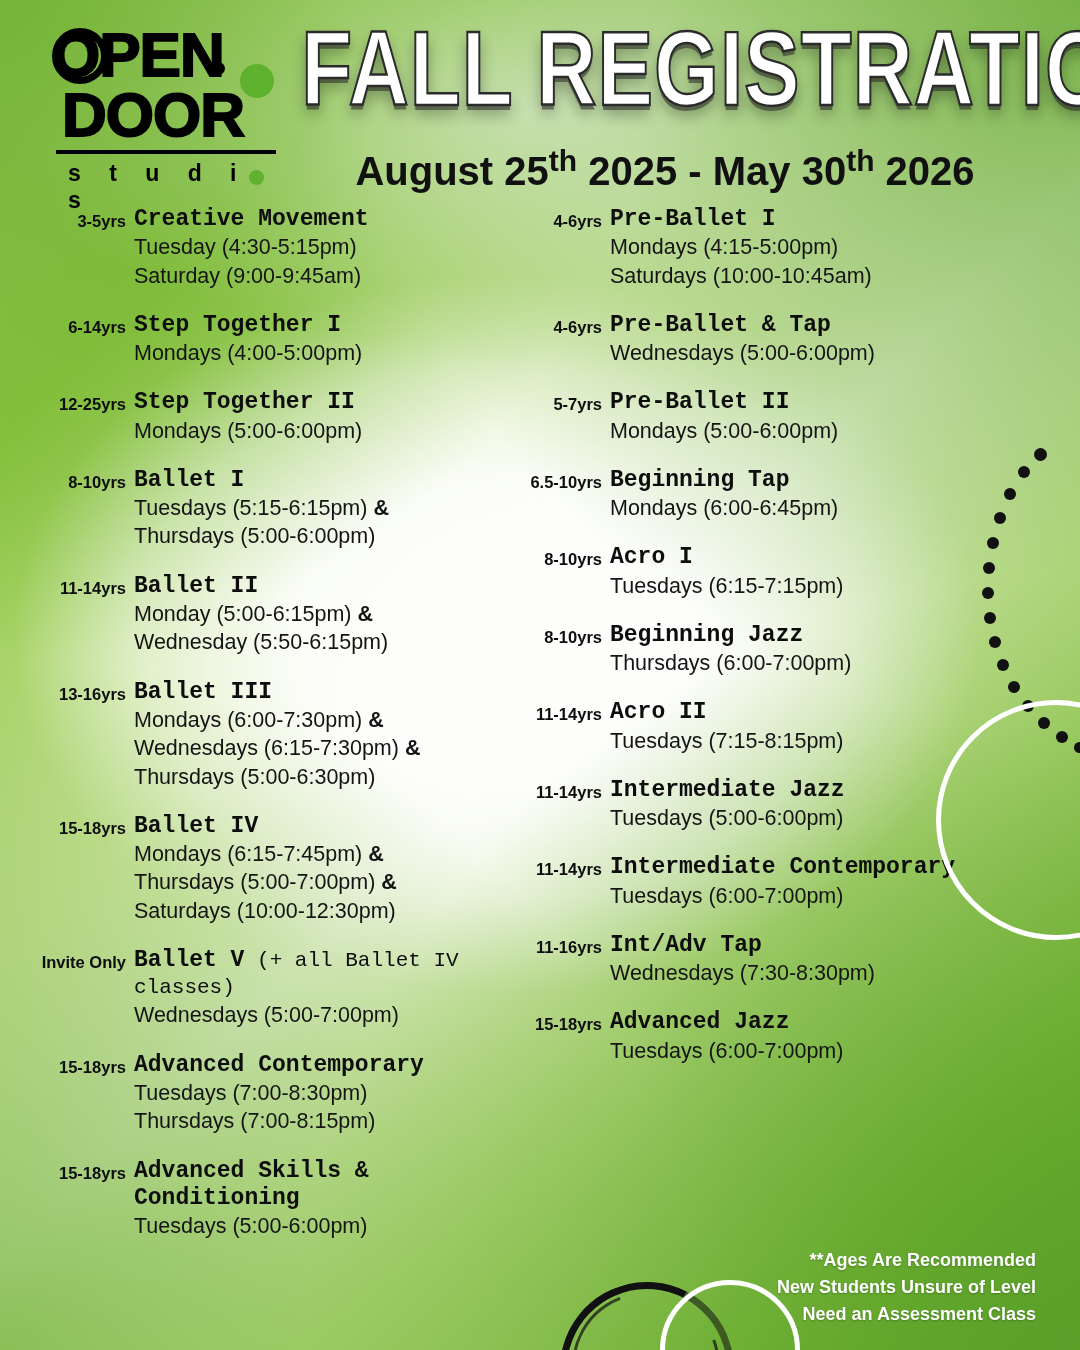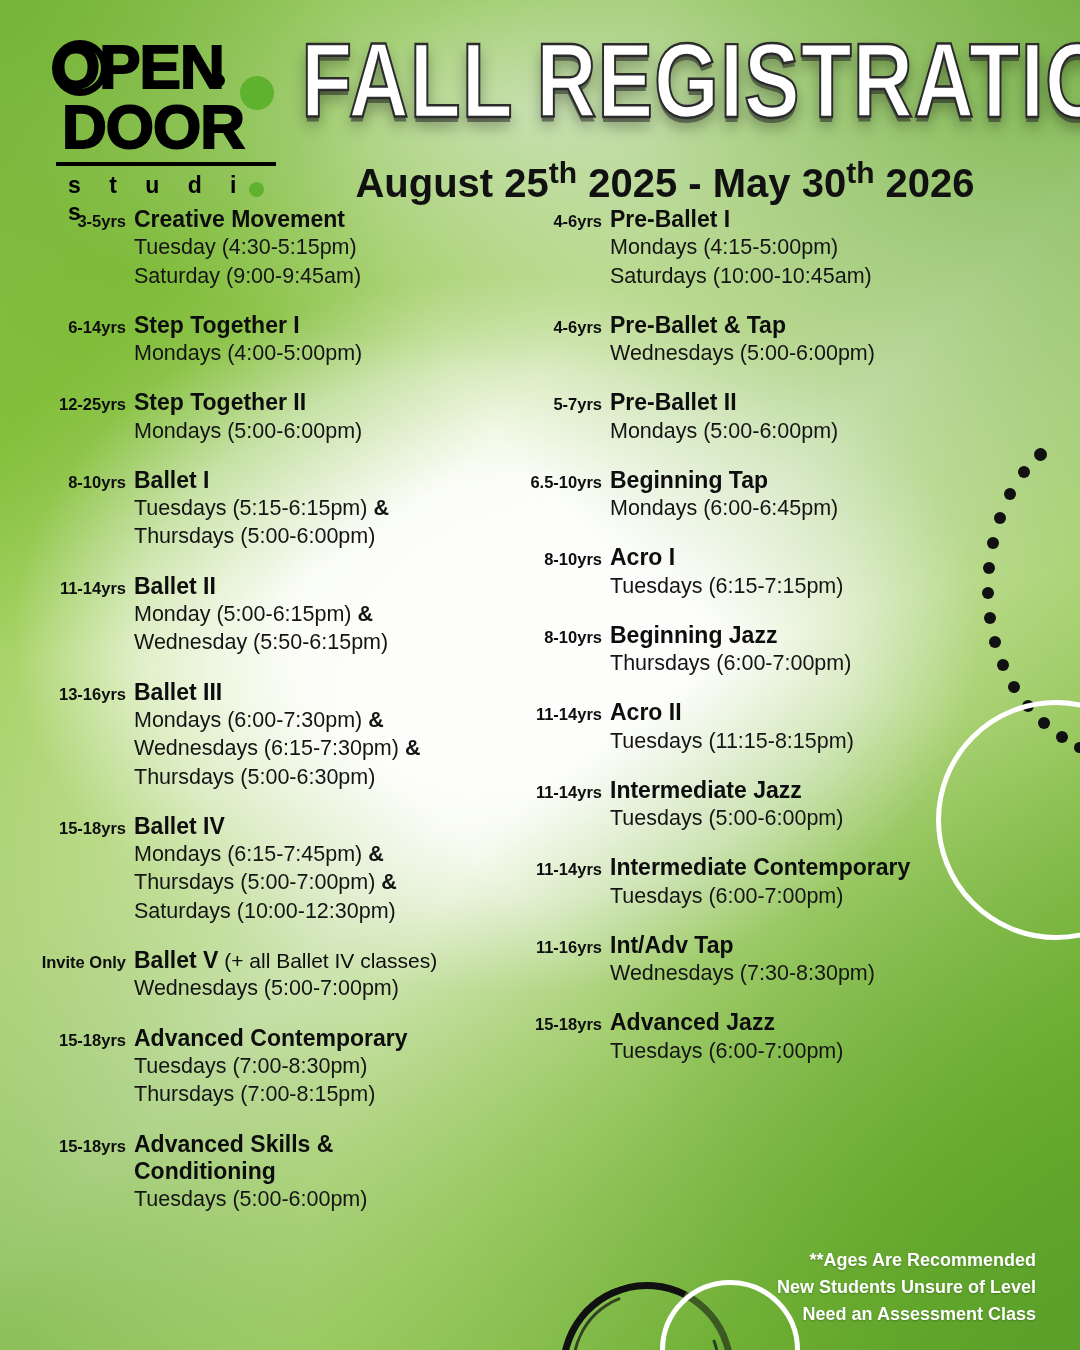--- a/index.html
+++ b/index.html
@@ -32,21 +32,20 @@
       radial-gradient(circle at 100% 0%, rgba(96,165,44,0.8) 0%, rgba(96,165,44,0.0) 42%),
       radial-gradient(circle at 0% 100%, rgba(110,175,50,0.75) 0%, rgba(110,175,50,0.0) 40%),
       radial-gradient(circle at 100% 100%, rgba(90,160,40,0.9) 0%, rgba(90,160,40,0.0) 45%);
     pointer-events: none;
   }
 
   
   .header {
     position: relative;
     height: 200px;
-    margin-top: 12px;
   }
   .logo {
     position: absolute;
     left: 44px;
     top: 18px;
     width: 240px;
     height: 170px;
   }
   .logo-open, .logo-door {
     font-family: "Liberation Sans", sans-serif;
@@ -188,20 +187,21 @@
     color: #0d0d0d;
     white-space: nowrap;
   }
   .col-right .ages { width: 92px; }
   .details { flex: 1 1 auto; }
   .cls-name {
     font-size: 23px;
     font-weight: bold;
     color: #0d0d0d;
     line-height: 1.18;
+    font-family: Liberation Mono, monospace;
   }
   .cls-name .note {
     font-weight: normal;
     font-size: 21px;
   }
   .cls-time {
     font-size: 21.5px;
     color: #141414;
     line-height: 1.32;
   }
@@ -423,21 +423,21 @@
           <div class="ages">8-10yrs</div>
           <div class="details">
             <div class="cls-name"><span>Beginning Jazz</span></div>
             <div class="cls-time">Thursdays (6:00-7:00pm)</div>
           </div>
         </div>
         <div class="entry">
           <div class="ages">11-14yrs</div>
           <div class="details">
             <div class="cls-name"><span>Acro II</span></div>
-            <div class="cls-time">Tuesdays (11:15-8:15pm)</div>
+            <div class="cls-time">Tuesdays (7:15-8:15pm)</div>
           </div>
         </div>
         <div class="entry">
           <div class="ages">11-14yrs</div>
           <div class="details">
             <div class="cls-name"><span>Intermediate Jazz</span></div>
             <div class="cls-time">Tuesdays (5:00-6:00pm)</div>
           </div>
         </div>
         <div class="entry">

